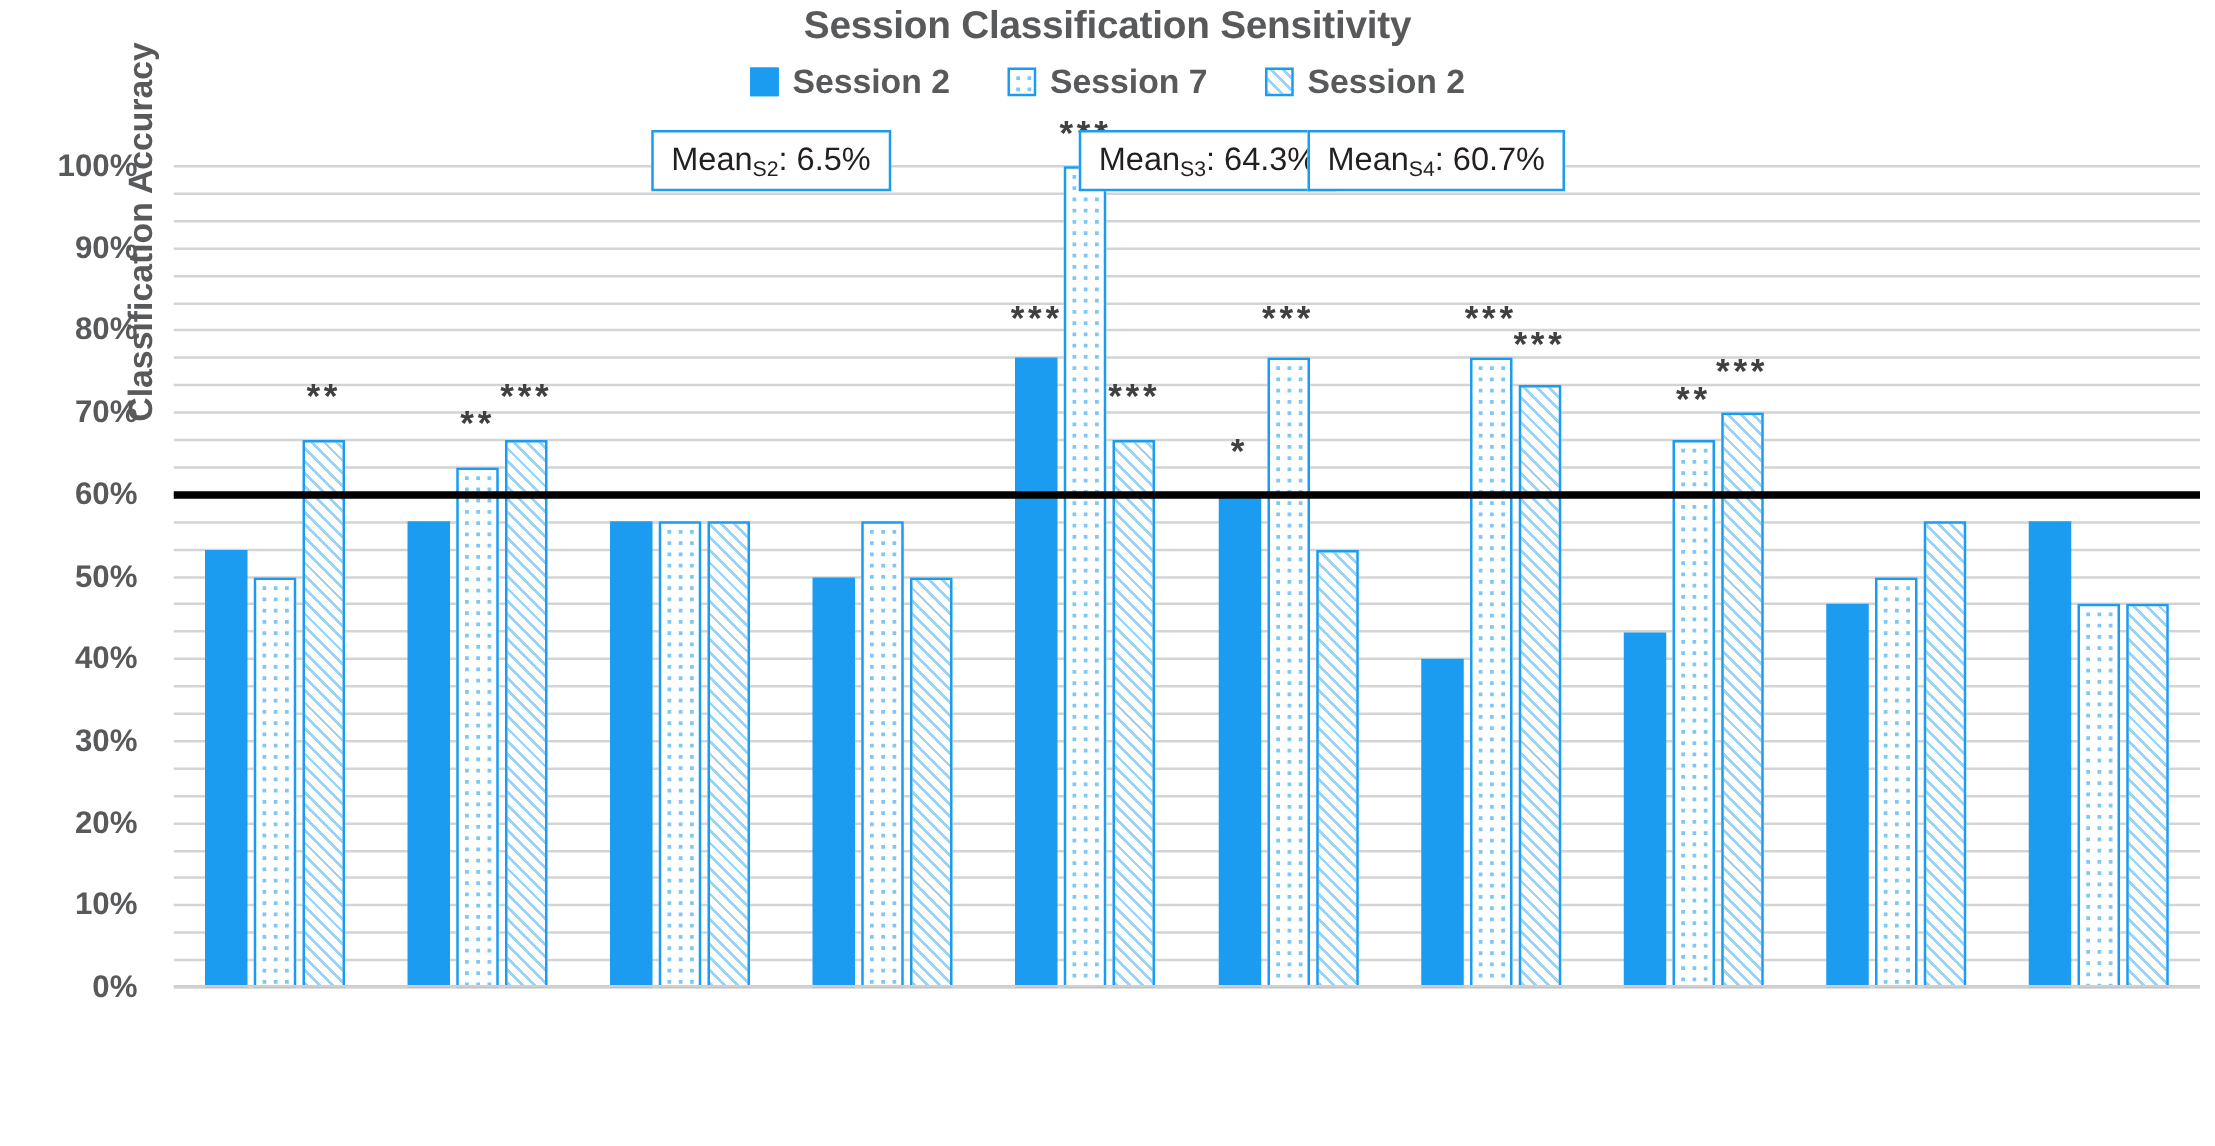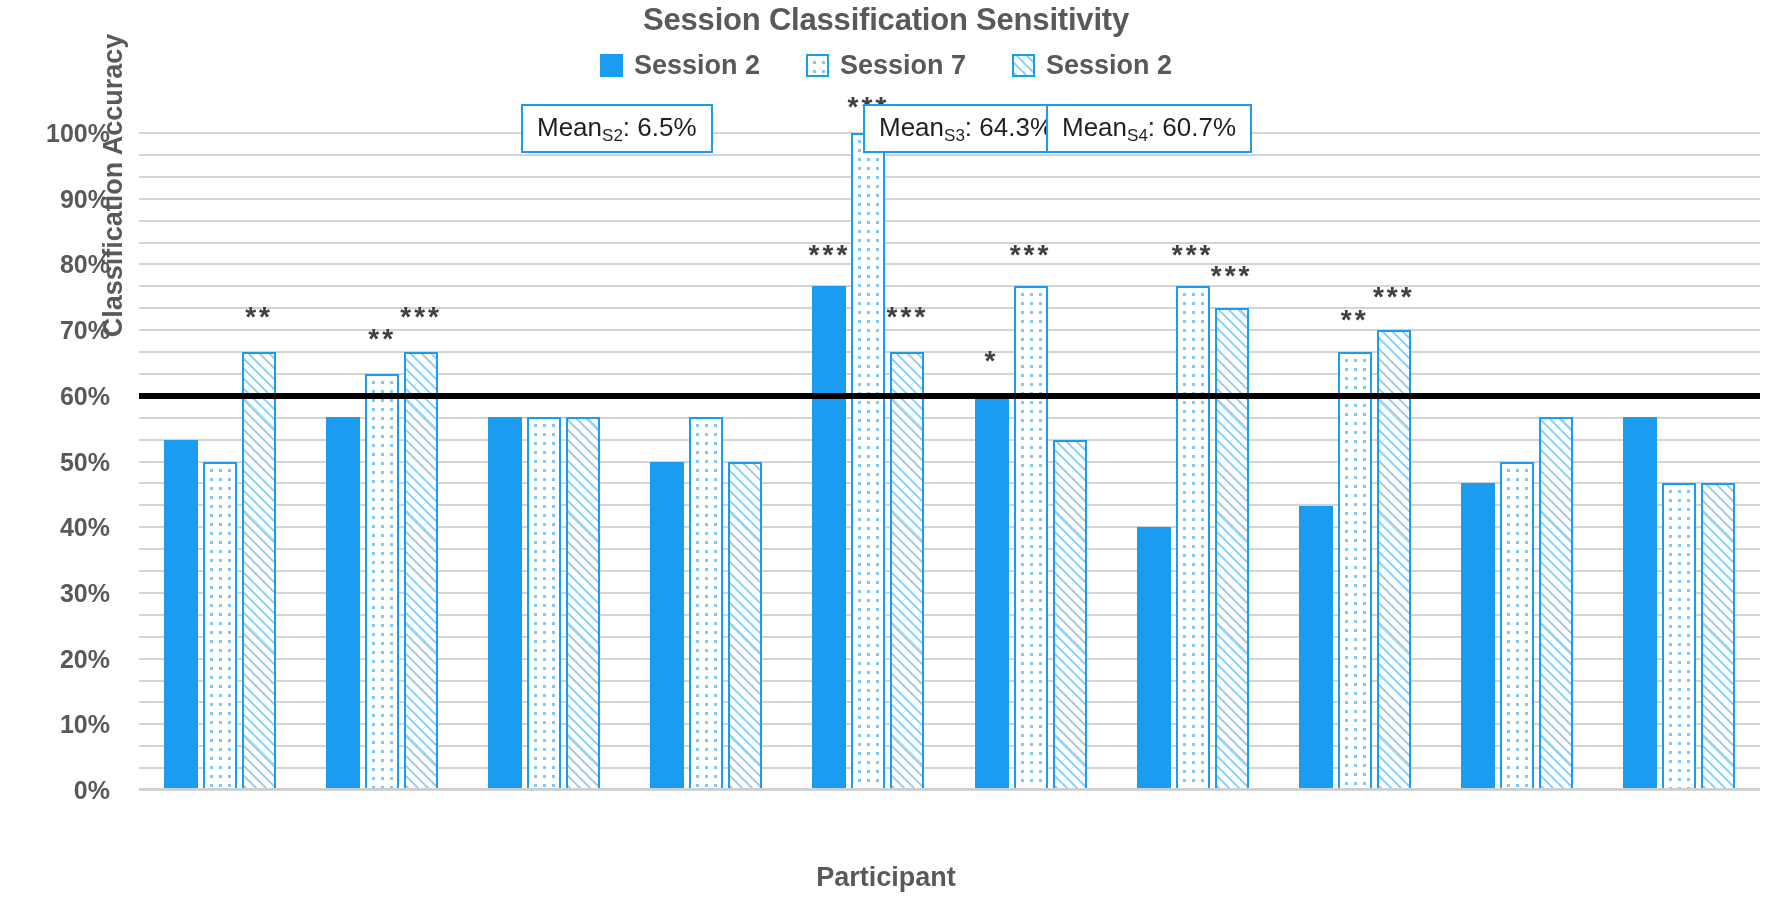--- a/index.html
+++ b/index.html
@@ -322,14 +322,13 @@
     <div id="baseline"></div>
     <div id="xticks"></div>
   </div>
 
   <div id="means">
       <div class="mean-box" style="left: 521px; top: 104px;"><span>Mean</span><sub>S2</sub><span>: 6.5%</span></div>
       <div class="mean-box" style="left: 823px; top: 104px; margin-left: 40px;"><span>Mean</span><sub>S3</sub><span>: 64.3%</span></div>
       <div class="mean-box" style="left: 1046px; top: 104px;"><span>Mean</span><sub>S4</sub><span>: 60.7%</span></div>
     </div>
 
-  <div id="xlabel">Participant</div>
 </div>
 
 </body></html>

